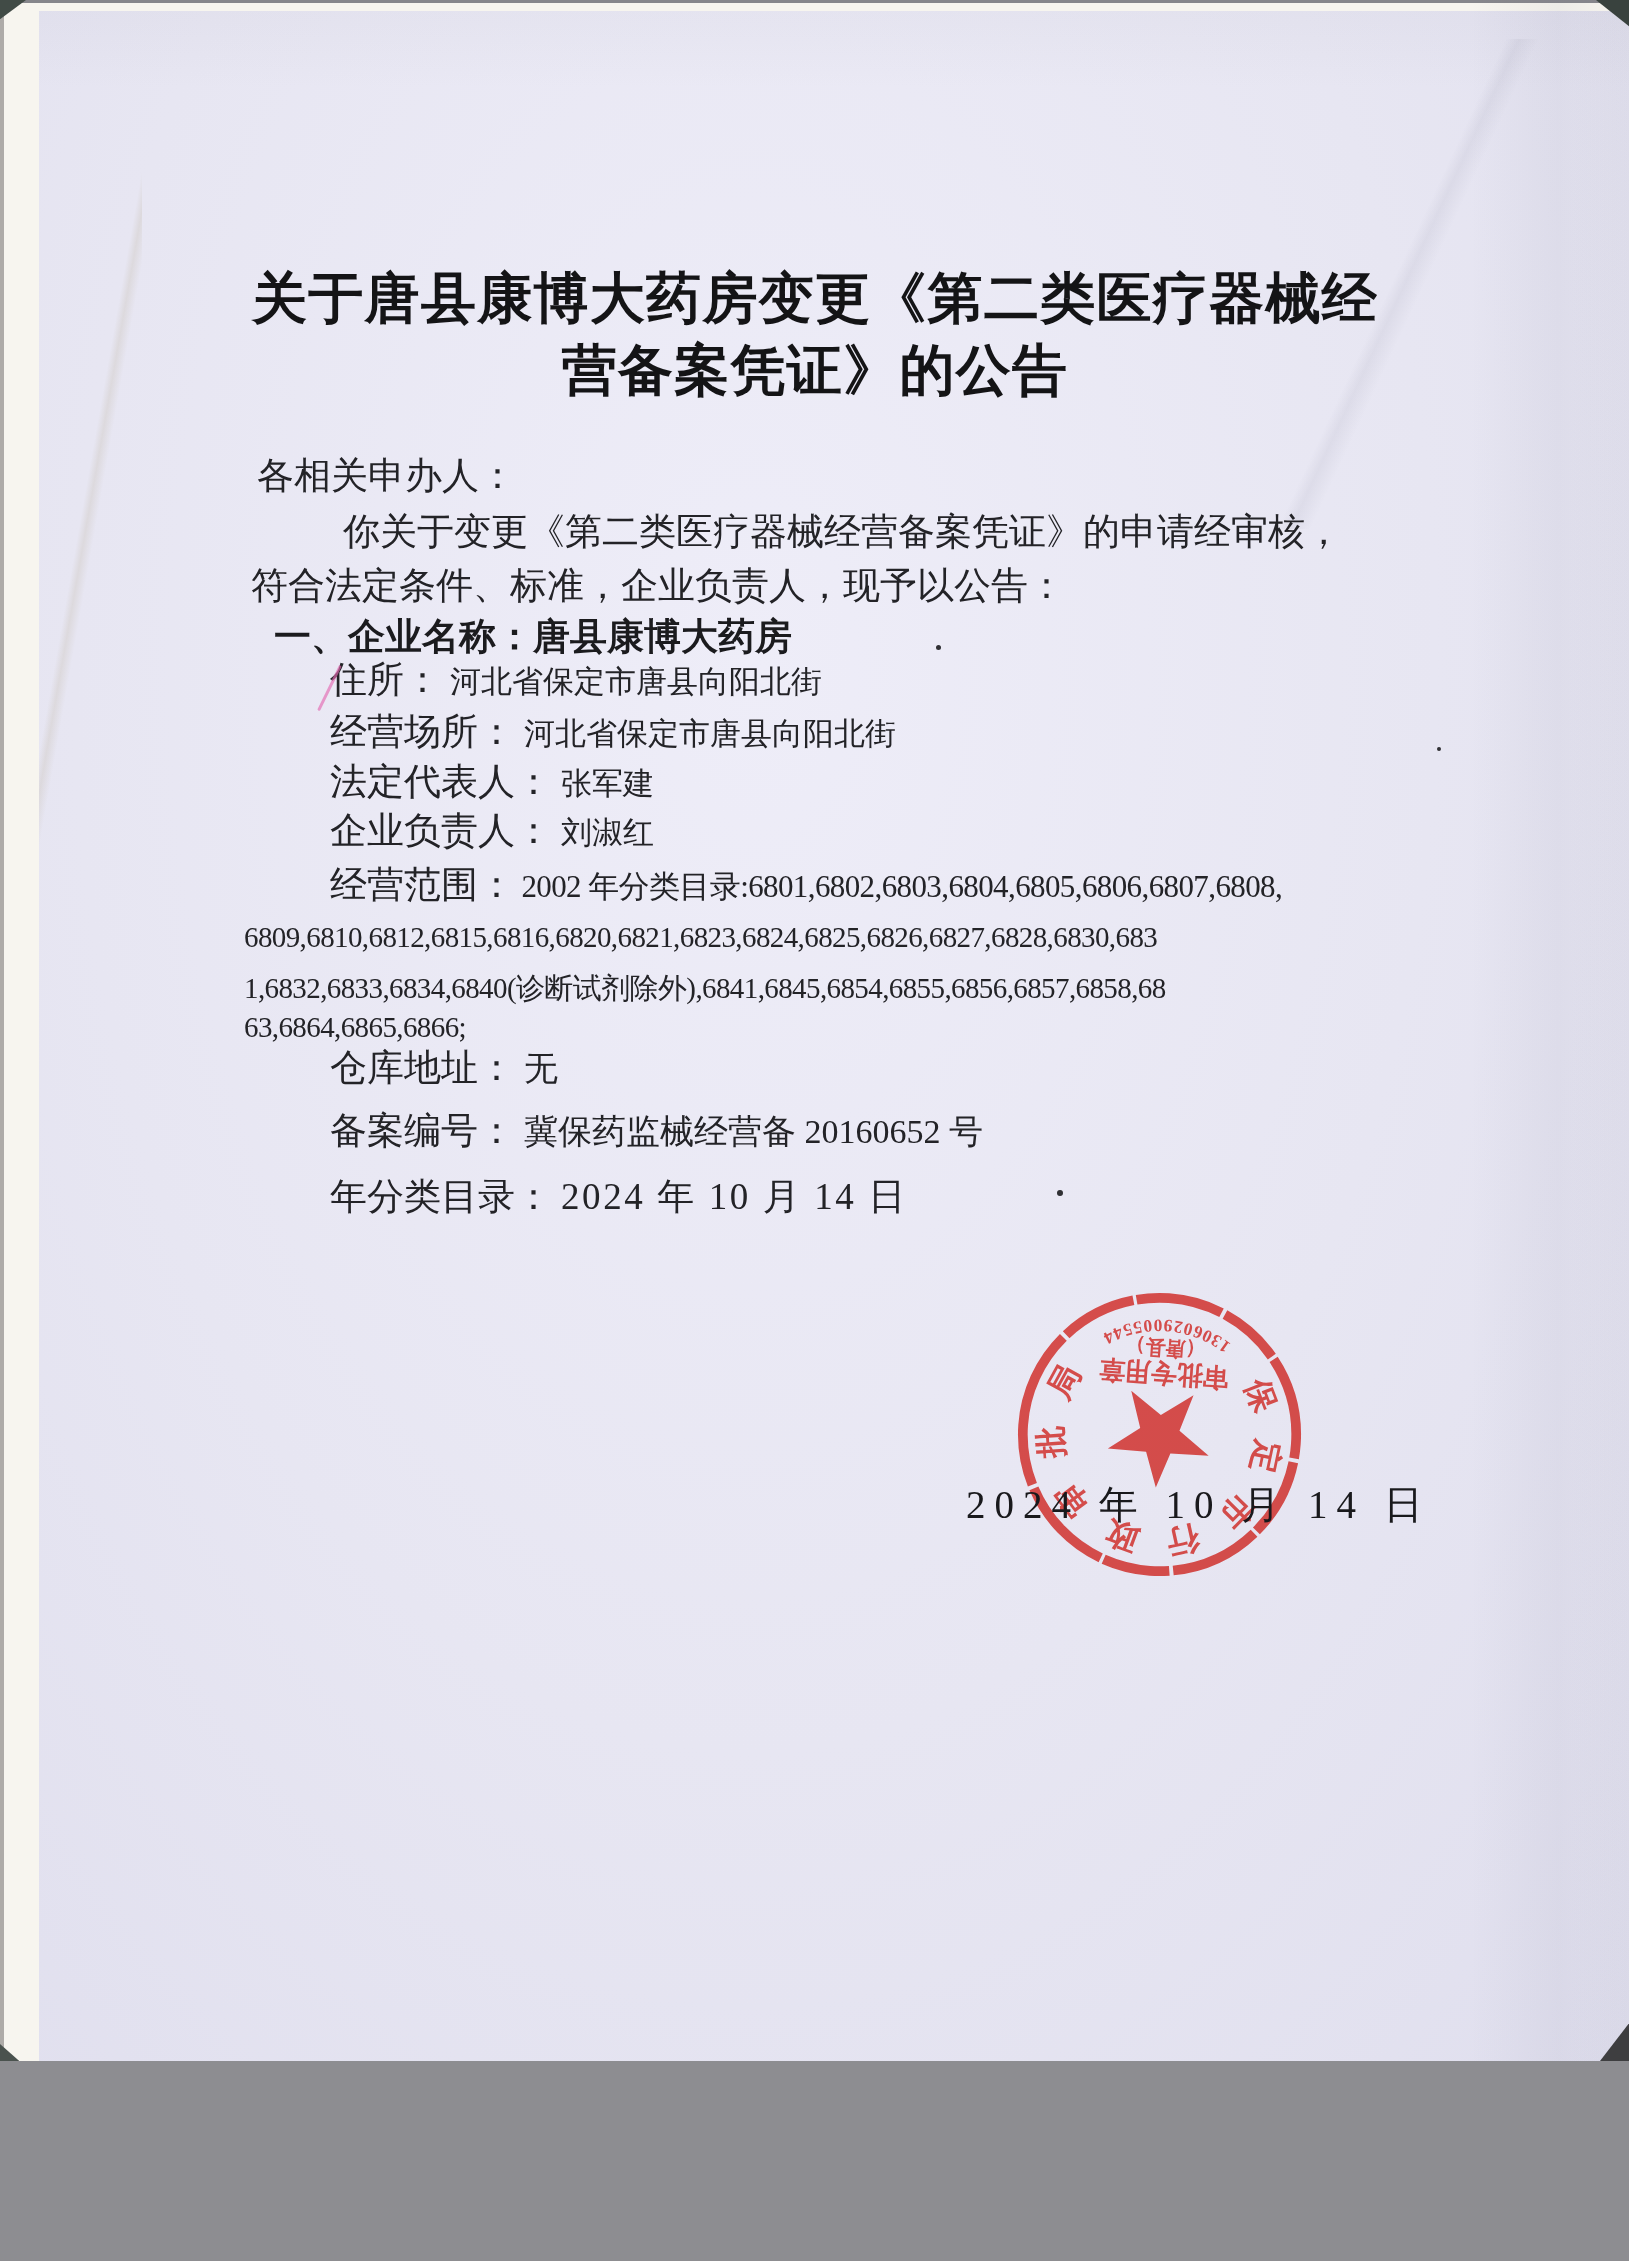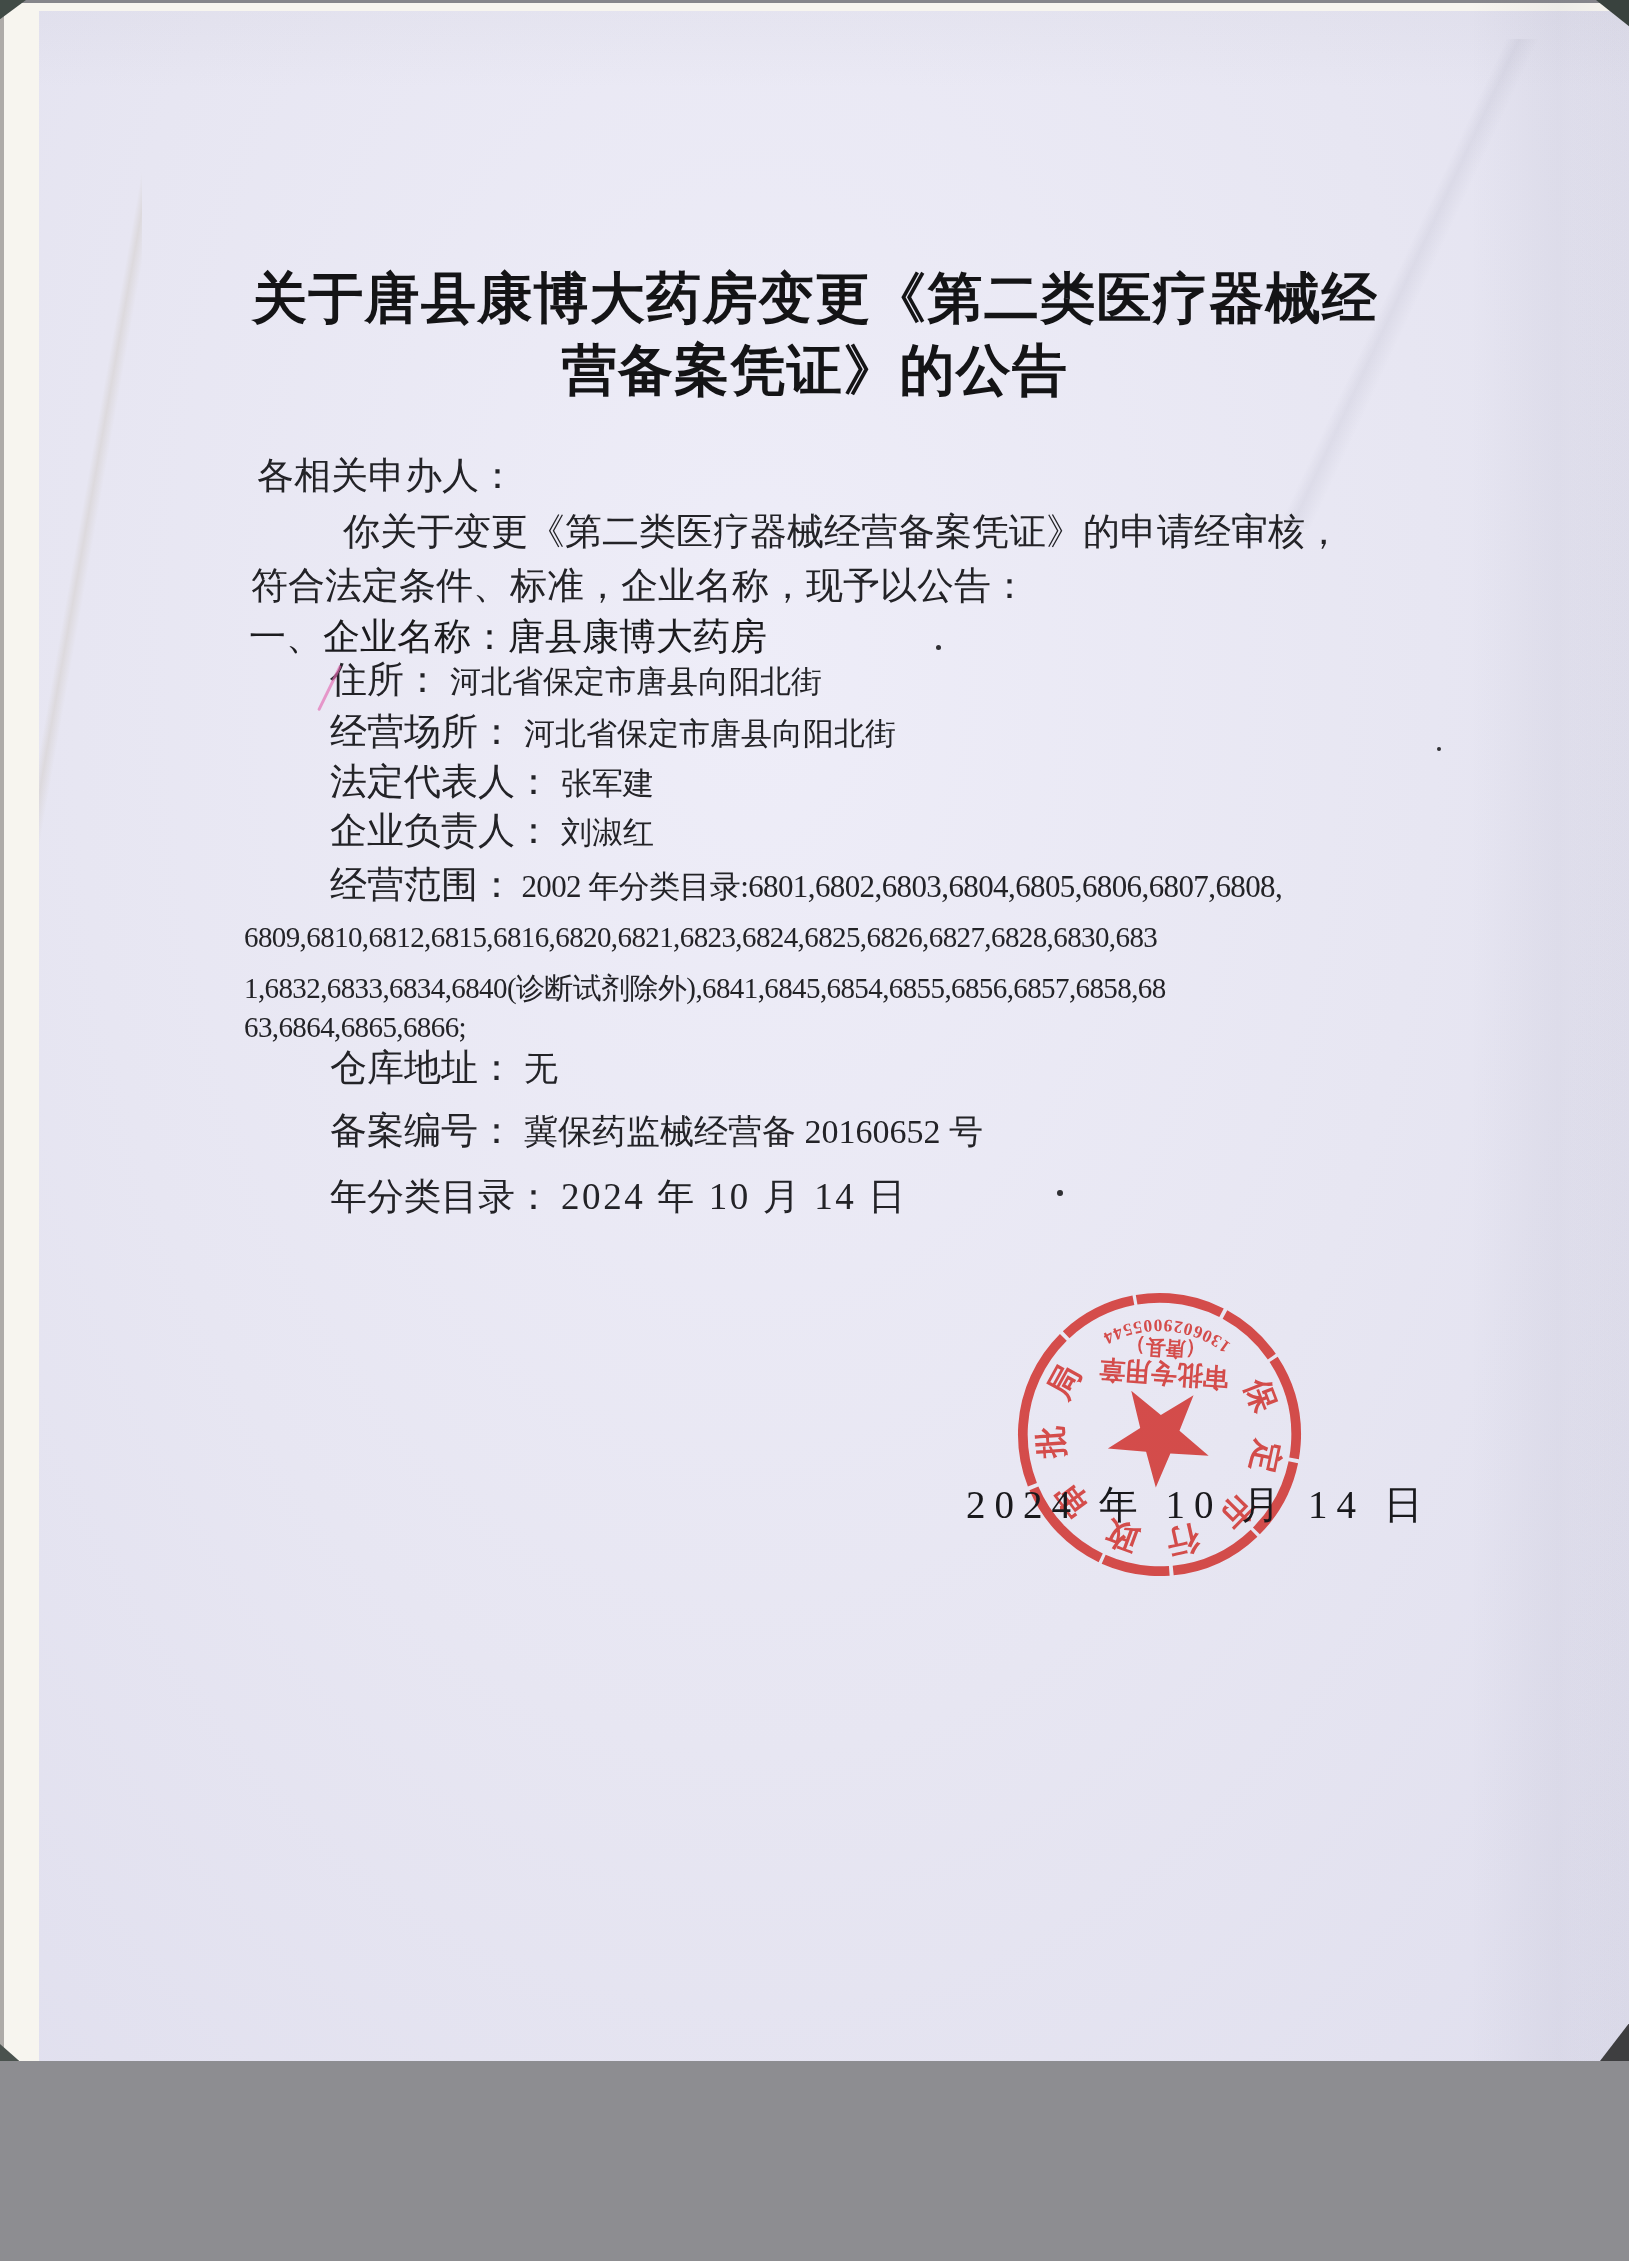--- a/index.html
+++ b/index.html
@@ -44,21 +44,21 @@
     clip-path:polygon(0 100%, 100% 100%, 0 0); }
   .corner-br { right:0; bottom:0; width:30px; height:39px; background:#3e3e40;
     clip-path:polygon(100% 0, 100% 100%, 0 100%); }
 
   .line { position:absolute; white-space:nowrap; color:#232327; line-height:1.15; }
   .title-line {
     position:absolute; left:0; width:100%; text-align:center;
     font-size:55px; font-weight:bold; color:#141416; letter-spacing:1.3px;
   }
   .body-60 { font-size:37px; }
-  .bold { font-weight:normal; color:#1b1b1e; }
+  .bold { font-weight:bold; color:#1b1b1e;margin-left:25px; }
   .flabel { font-size:37px; }
   .fvalue { font-size:31px; margin-left:9px; }
   .fvalue-lg { font-size:37px; margin-left:9px; letter-spacing:2.6px; }
   .nums { font-size:29px; letter-spacing:-0.6px; }
   .scope-val { font-size:31px; margin-left:6.4px; letter-spacing:-0.6px; }
 
   .issue-date {
     position:absolute; left:966px; top:1478px;
     font-size:39px; color:#19191c; letter-spacing:9px; z-index:6;
   }
@@ -103,21 +103,21 @@
   <div class="corner corner-tr"></div>
   <div class="corner corner-bl"></div>
   <div class="corner corner-br"></div>
 
   <div class="title-line" style="top:262px">关于唐县康博大药房变更《第二类医疗器械经</div>
   <div class="title-line" style="top:334px">营备案凭证》的公告</div>
 
   <div class="line body-60" style="left:257px; top:455px">各相关申办人：</div>
 
   <div class="line body-60" style="left:343px; top:511px">你关于变更《第二类医疗器械经营备案凭证》的申请经审核，</div>
-  <div class="line body-60" style="left:251px; top:565px">符合法定条件、标准，企业名称，现予以公告：</div>
+  <div class="line body-60" style="left:251px; top:565px">符合法定条件、标准，企业负责人，现予以公告：</div>
 
   <div class="line body-60 bold" style="left:249px; top:616px">一、企业名称：唐县康博大药房</div>
 
   <div class="line" style="left:330px; top:659px">
     <span class="flabel">住所：</span><span class="fvalue">河北省保定市唐县向阳北街</span>
   </div>
 
   <div class="line" style="left:330px; top:711px">
     <span class="flabel">经营场所：</span><span class="fvalue">河北省保定市唐县向阳北街</span>
   </div>

